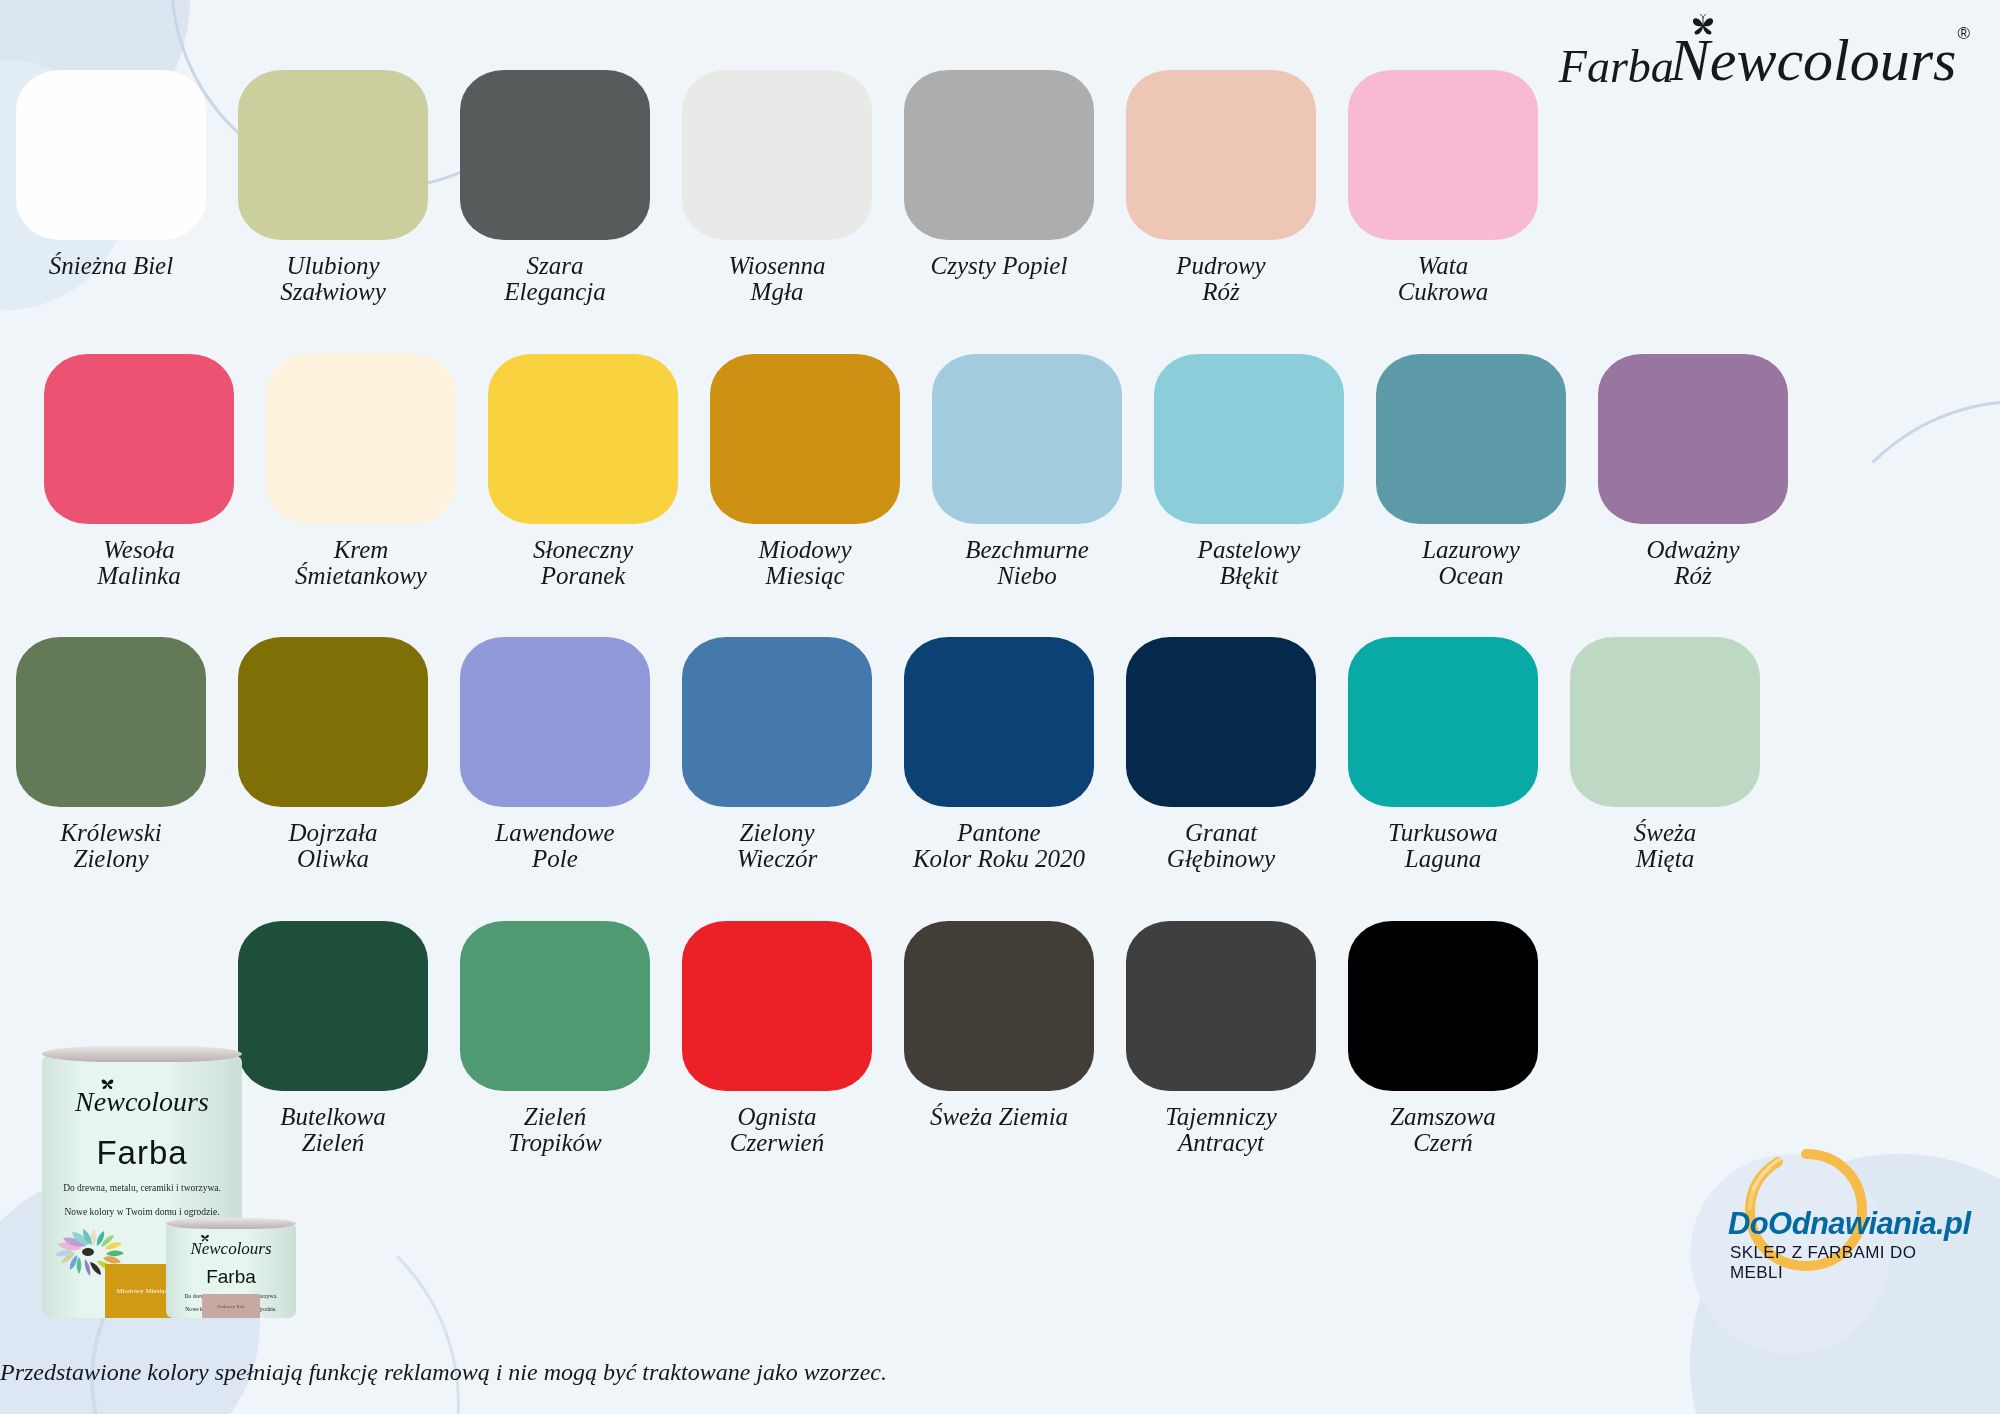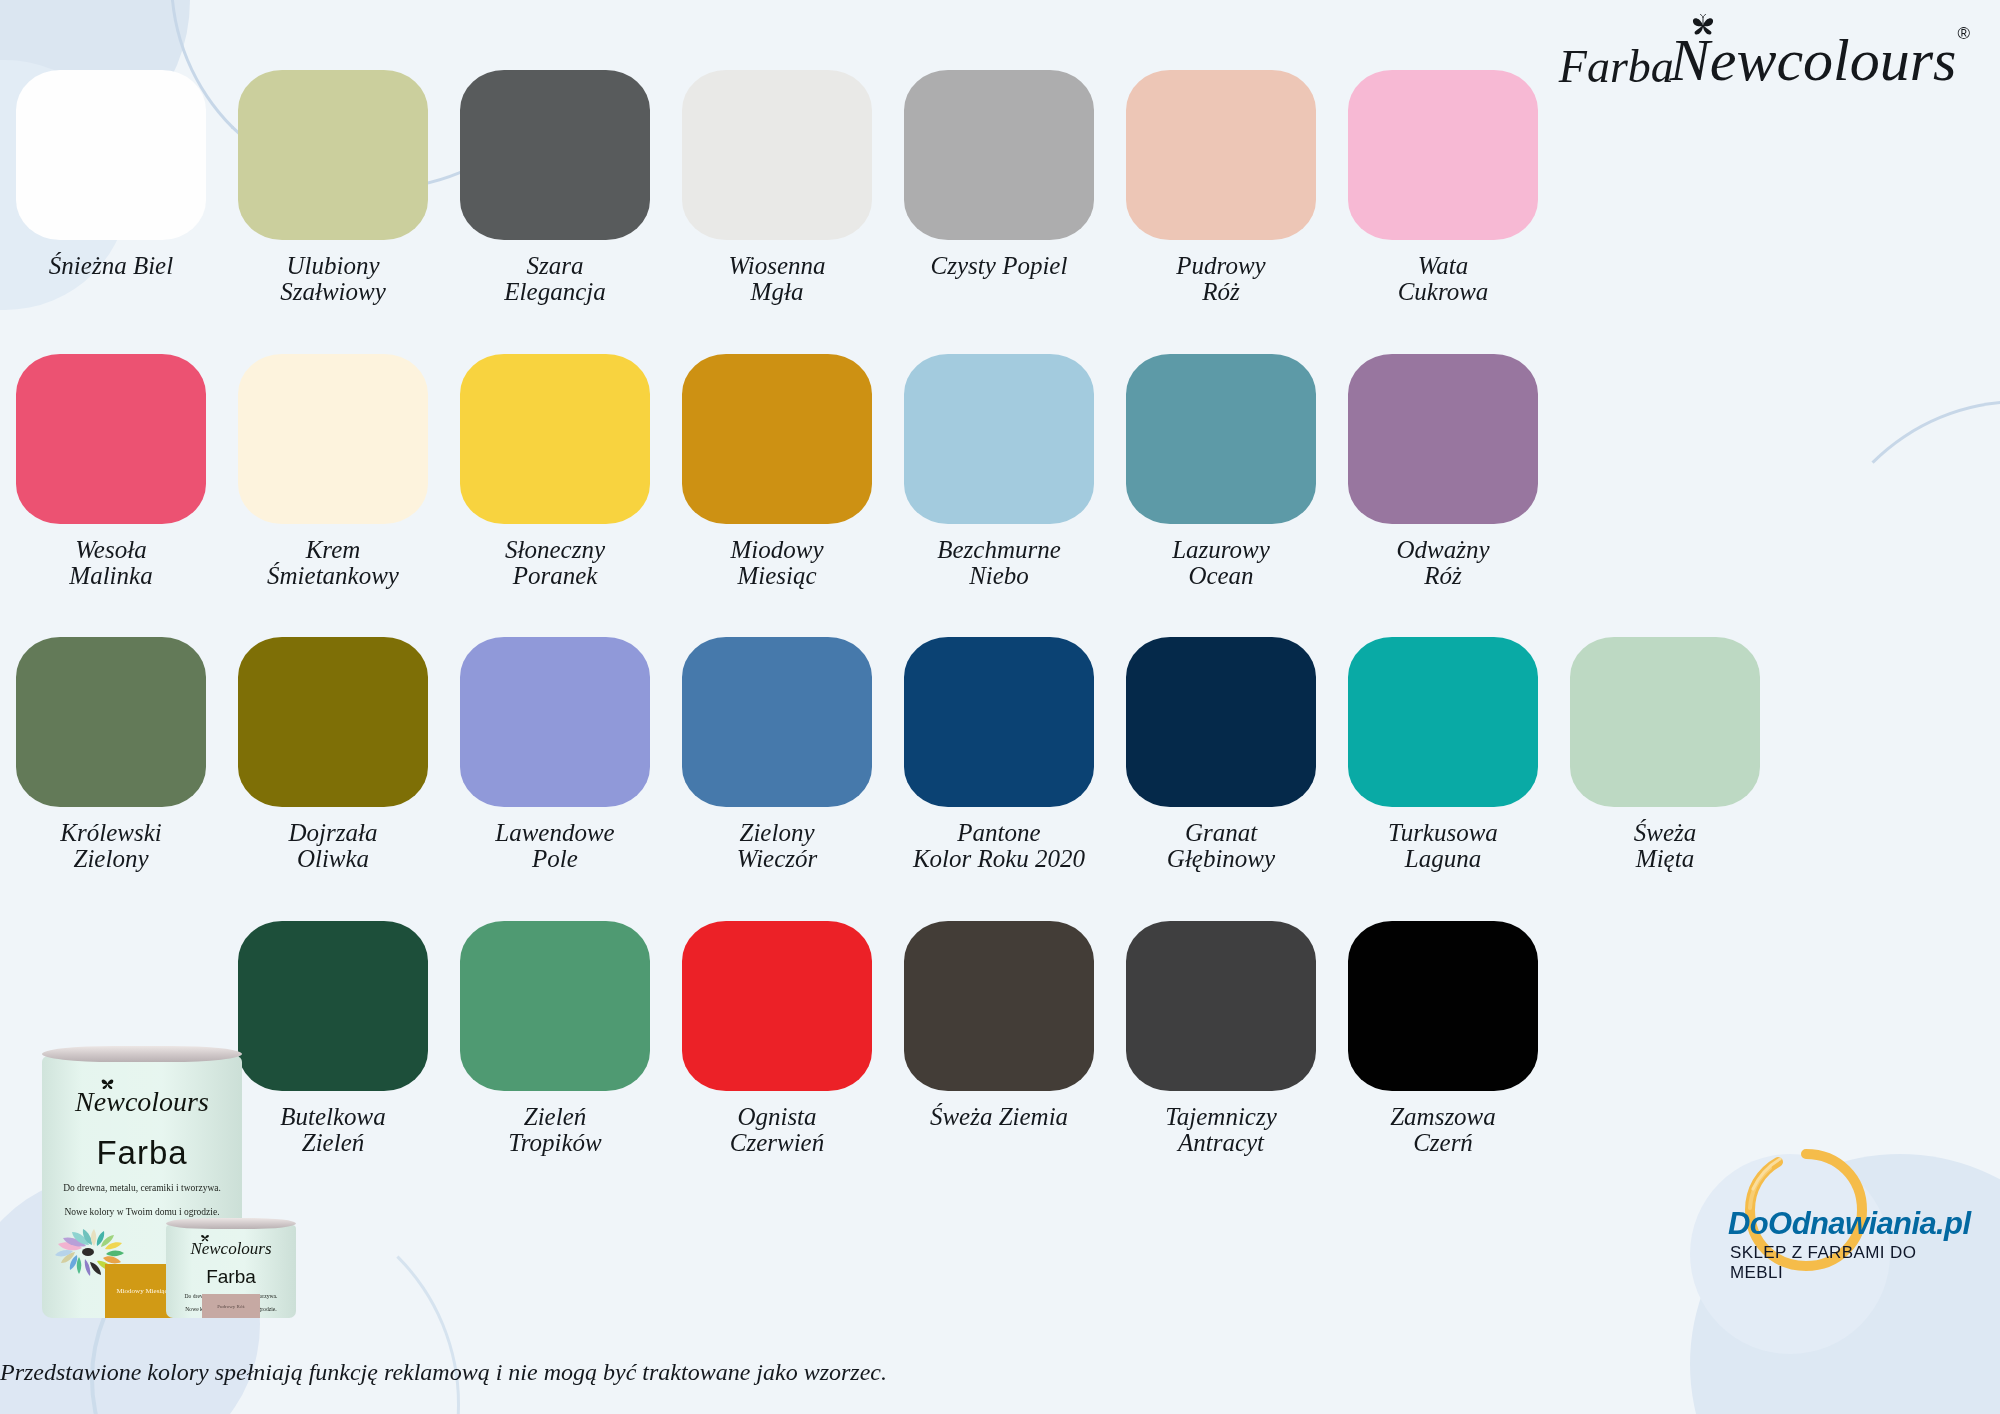--- a/index.html
+++ b/index.html
@@ -79,21 +79,21 @@
   .swatch-label {
     margin-top: 13px;
     font-family: "Liberation Serif", serif;
     font-style: italic;
     font-size: 25px;
     line-height: 1.05;
     color: #14181d;
     text-align: center;
     white-space: pre-line;
   }
-  .row-2 { margin-top: 48px; }
+  .row-2 { margin-top: 48px; padding-left: 28px; }
   .row-3 { margin-top: 48px; }
   .row-4 { margin-top: 48px; }
 
   
   #paint-cans {
     position: absolute; left: 18px; bottom: 78px;
     width: 310px; height: 290px;
   }
   .can { position: absolute; }
   .can-big {
@@ -265,20 +265,25 @@
         </div>
       <div class="swatch-cell">
           <div class="swatch-chip" style="background: rgb(205, 145, 19);"></div>
           <div class="swatch-label">Miodowy
 Miesiąc</div>
         </div>
       <div class="swatch-cell">
           <div class="swatch-chip" style="background: rgb(163, 203, 222);"></div>
           <div class="swatch-label">Bezchmurne
 Niebo</div>
+        </div>
+      <div class="swatch-cell">
+          <div class="swatch-chip" style="background: rgb(139, 205, 216);"></div>
+          <div class="swatch-label">Pastelowy
+Błękit</div>
         </div>
       <div class="swatch-cell">
           <div class="swatch-chip" style="background: rgb(93, 154, 167);"></div>
           <div class="swatch-label">Lazurowy
 Ocean</div>
         </div>
       <div class="swatch-cell">
           <div class="swatch-chip" style="background: rgb(152, 118, 159);"></div>
           <div class="swatch-label">Odważny
 Róż</div>

